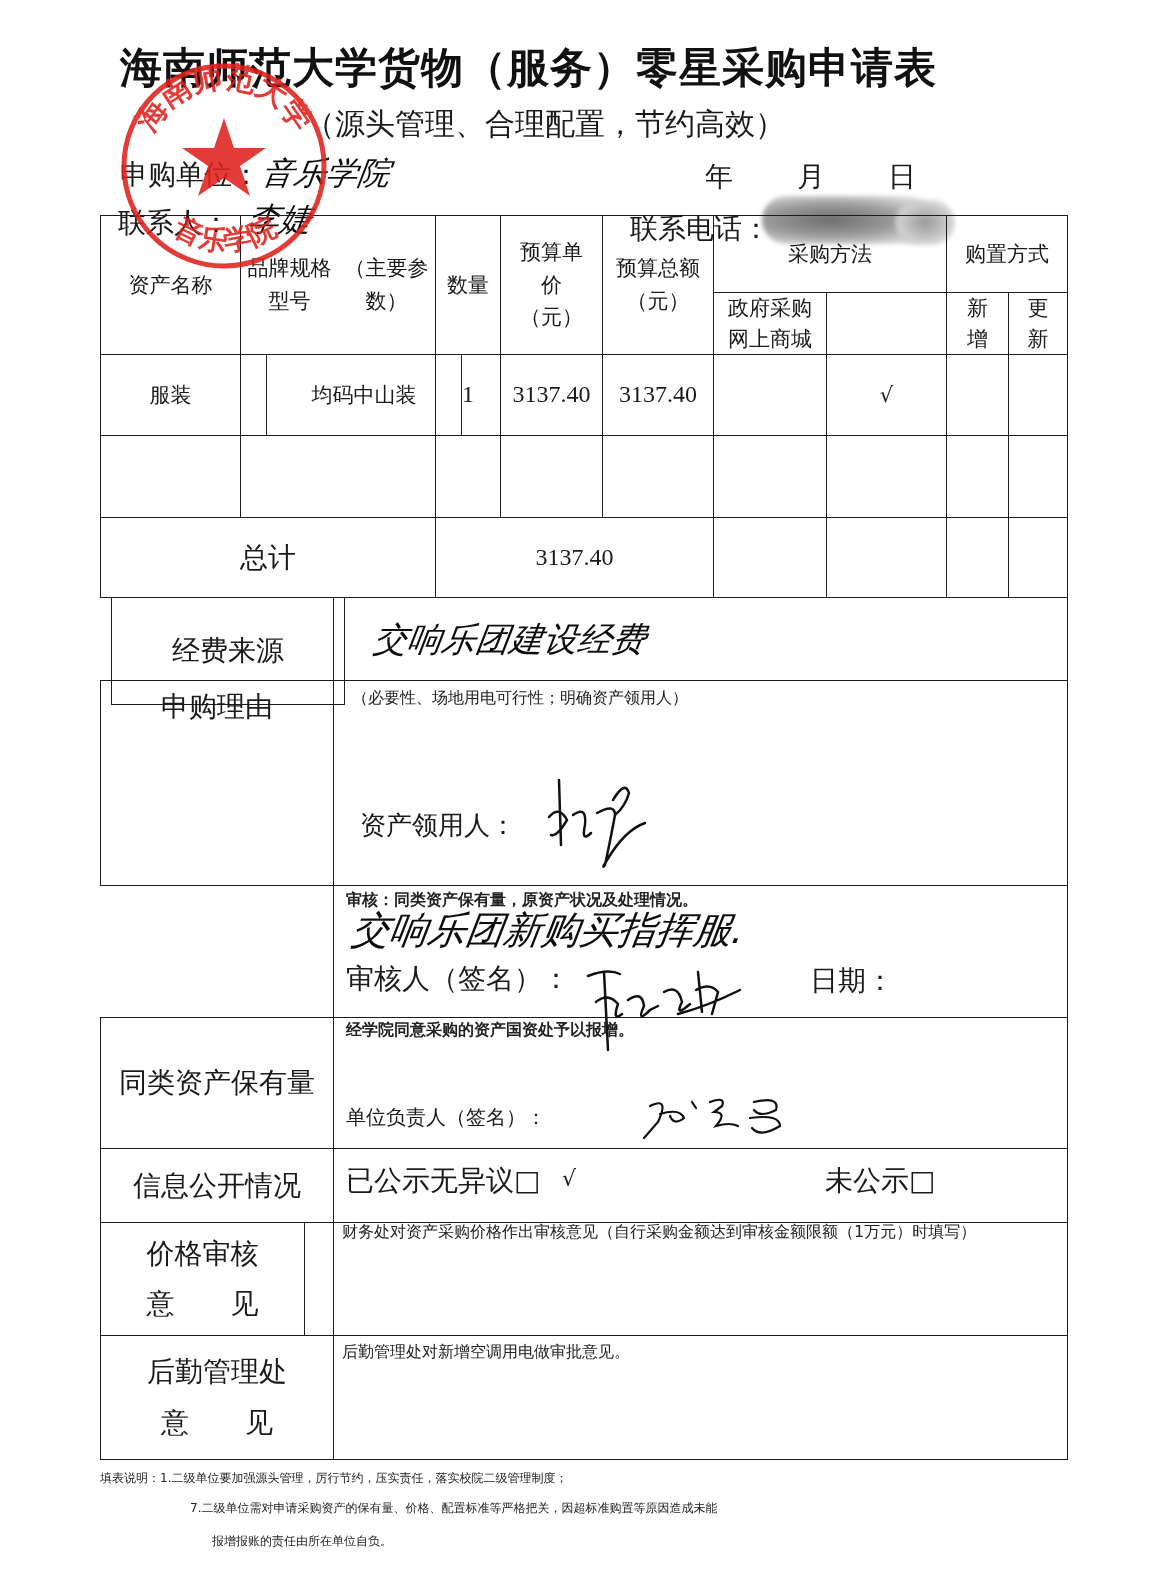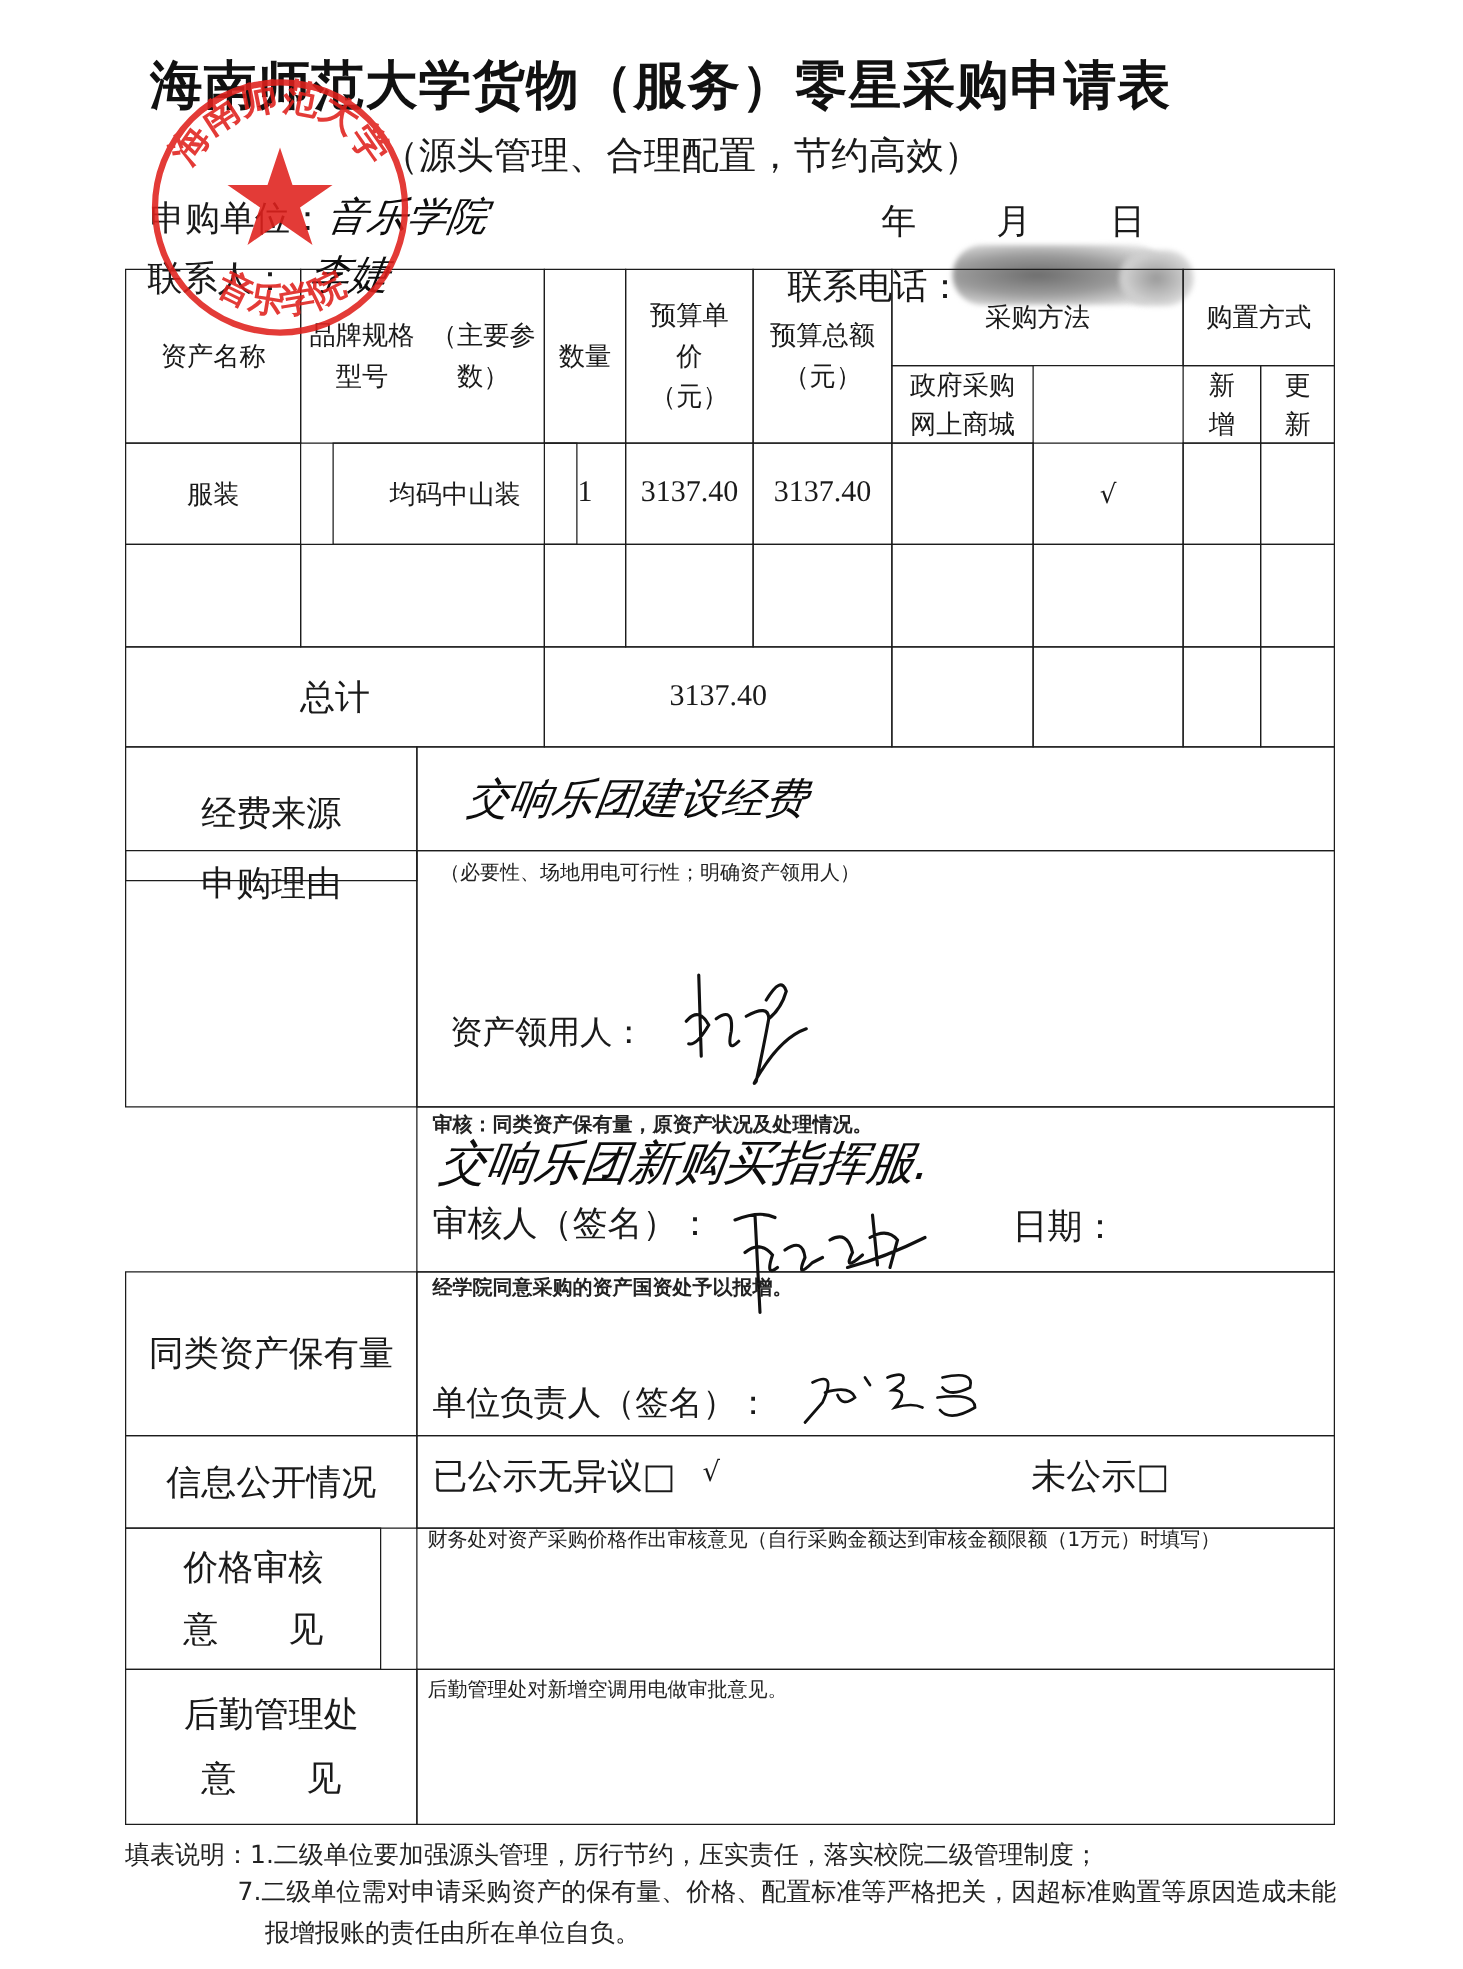--- a/index.html
+++ b/index.html
@@ -35,21 +35,21 @@
     display: flex; align-items: center; justify-content: center; text-align: center;
     font-size: 21px; line-height: 1.55;
   }
   .big { font-size: 28px; line-height: 1.85; }
   .num { font-family: "Liberation Serif", "DejaVu Serif", serif; font-size: 24px; }
   .note {
     position: absolute; font-family: "DejaVu Sans", "Liberation Sans", sans-serif;
     font-size: 16px; font-weight: bold; color: #222; white-space: nowrap;
   }
   .inline-text { position: absolute; font-size: 28px; white-space: nowrap; }
-  .footer { position: absolute; font-family: "DejaVu Sans", "Liberation Sans", sans-serif; font-size: 20px; font-weight: bold; white-space: nowrap; color: #222; }
+  .footer { position: absolute; font-family: "DejaVu Sans", "Liberation Sans", sans-serif; font-size: 12px; font-weight: bold; white-space: nowrap; color: #222; }
   .sig svg { overflow: visible; }
   
   .stamp { left: 118px; top: 60px; width: 212px; height: 212px; opacity: 0.88; pointer-events: none; }
 </style>
 </head>
 <body>
 
 <div class="abs title">海南师范大学货物（服务）零星采购申请表</div>
 <div class="abs subtitle">（源头管理、合理配置，节约高效）</div>
 
@@ -119,21 +119,21 @@
   <div class="cell" style="left:846px; top:220px; width:63px; height:83px;"></div>
   <div class="cell" style="left:908px; top:220px; width:60px; height:83px;"></div>
 
   <div class="cell big" style="left:0; top:302px; width:336px; height:81px;">总计</div>
   <div class="cell num" style="left:335px; top:302px; width:279px; height:81px;">3137.40</div>
   <div class="cell" style="left:613px; top:302px; width:114px; height:81px;"></div>
   <div class="cell" style="left:726px; top:302px; width:121px; height:81px;"></div>
   <div class="cell" style="left:846px; top:302px; width:63px; height:81px;"></div>
   <div class="cell" style="left:908px; top:302px; width:60px; height:81px;"></div>
 
-  <div class="cell big" style="left:0; top:382px; width:234px; height:108px;">经费来源</div>
+  <div class="cell big" style="left:11px; top:382px; width:234px; height:108px;">经费来源</div>
   <div class="cell" style="left:233px; top:382px; width:735px; height:84px; justify-content:flex-start;">
     <span class="hand" style="font-size:34px; margin-left:40px;">交响乐团建设经费</span>
   </div>
 
   <div class="cell big" style="left:0; top:465px; width:234px; height:206px; align-items:flex-start; ">申购理由</div>
   <div class="cell" style="left:233px; top:465px; width:735px; height:206px;"></div>
 
   <div class="cell" style="left:233px; top:670px; width:735px; height:133px;"></div>
 
   <div class="cell big" style="left:0; top:802px; width:234px; height:132px;">同类资产保有量</div>
@@ -168,21 +168,21 @@
 <div class="inline-text" style="left:346px; top:960px;">审核人（签名）：</div>
 <div class="abs sig" style="left:578px; top:962px;">
   <svg width="170" height="90" viewBox="0 0 170 90">
     <path d="M10 14 Q30 6 42 12 M26 10 L30 88 M18 40 Q30 30 40 42 Q34 60 44 52 M50 38 Q64 28 66 44 Q58 62 72 48 L80 44 M86 30 Q100 22 104 40 Q96 56 112 42 M120 10 L124 50 M118 28 Q132 20 140 30 L134 52 M100 52 Q130 44 162 28" stroke="#111" stroke-width="2.5" fill="none" stroke-linecap="round"></path>
   </svg>
 </div>
 
 <div class="inline-text" style="left:810px; top:962px;">日期：</div>
 
 <div class="note" style="left:346px; top:1020px;">经学院同意采购的资产国资处予以报增。</div>
-<div class="inline-text" style="left:346px; top:1104px; font-size:27px;">单位负责人（签名）：</div>
+<div class="inline-text" style="left:346px; top:1104px; font-size:20px;">单位负责人（签名）：</div>
 <div class="abs sig" style="left:630px; top:1092px;">
   <svg width="170" height="50" viewBox="0 0 170 50">
     <path d="M20 14 Q40 4 28 30 L14 46 M30 22 Q50 16 54 26 Q44 34 40 24 M62 10 L66 16 M80 10 Q96 4 92 14 L84 20 Q98 20 86 34 Q100 30 108 34 M124 10 Q150 4 146 18 Q130 26 124 18 M120 26 Q150 22 150 34 Q130 46 122 36" stroke="#111" stroke-width="2.2" fill="none" stroke-linecap="round"></path>
   </svg>
 </div>
 
 <div class="inline-text" style="left:346px; top:1162px;">已公示无异议□</div>
 <div class="inline-text" style="left:562px; top:1166px; font-size:22px;">√</div>
 <div class="inline-text" style="left:825px; top:1162px;">未公示□</div>
 

